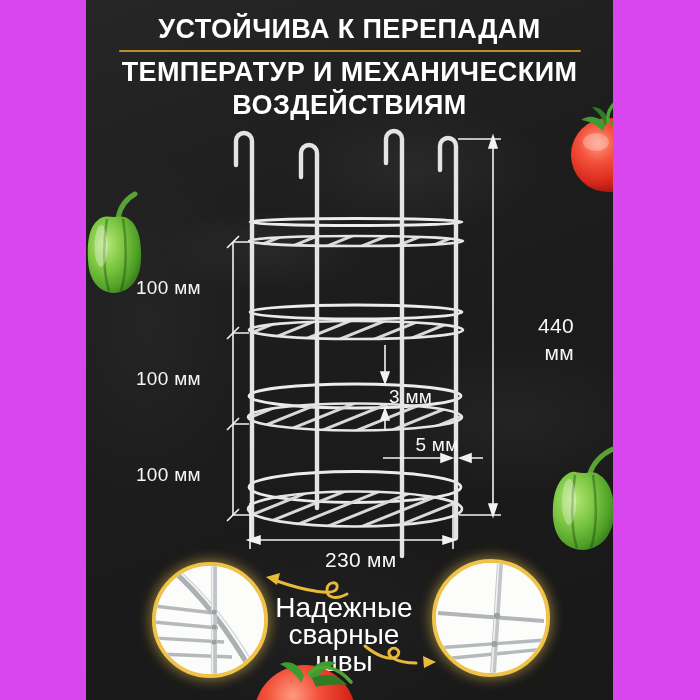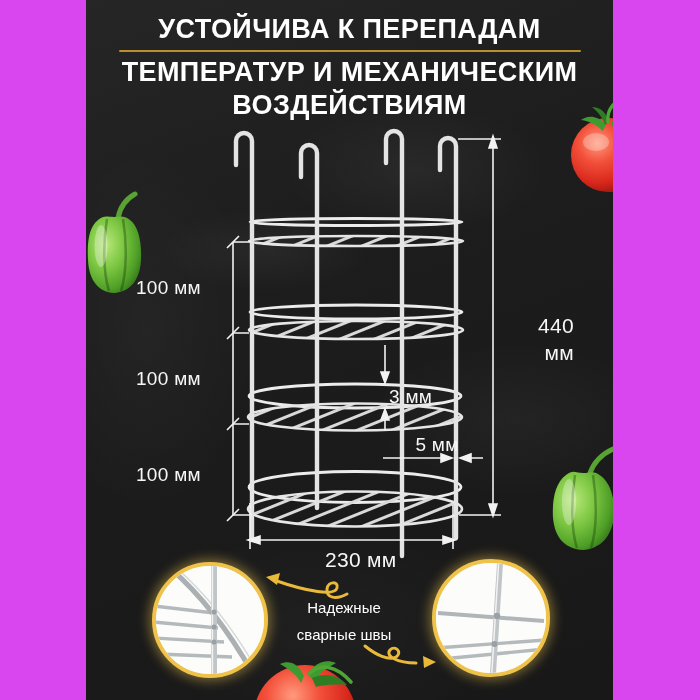--- a/index.html
+++ b/index.html
@@ -16,21 +16,21 @@
   .hdr{position:absolute;left:0;top:13px;width:527px;text-align:center;color:#fff;}
   .hdr .ln{font-size:27px;font-weight:700;letter-spacing:.4px;line-height:33px;white-space:nowrap;}
   .hdr .rule{width:462px;height:2px;background:#ba902b;background:#ba8f2b;margin:4px auto 4px auto;border-radius:1px;}
   .dim{position:absolute;color:#f7f7f7;font-size:19px;font-weight:400;letter-spacing:.3px;}
   .d100{left:50px;width:88px;}
   .d440{left:434px;top:312px;width:54px;text-align:right;font-size:21px;line-height:27px;}
   .d3{left:303px;top:338px;margin-top:48px;}
   .d5{left:294px;top:434px;width:56px;text-align:center;margin-left:29px;}
   .d230{left:239px;top:548px;width:92px;text-align:left;font-size:21px;}
   .callout{position:absolute;left:174px;top:594px;width:168px;text-align:center;color:#fff;
-           font-size:15px;line-height:27px;font-weight:400;}
+           font-size:28px;line-height:27px;font-weight:400;}
   .weld{position:absolute;border-radius:50%;border:4px solid #efc24a;overflow:hidden;background:#fbfbf8;
         box-shadow:0 0 12px 3px rgba(240,198,80,.45), inset 0 0 4px rgba(190,145,40,.5);}
   .weld svg{display:block;}
   svg{position:absolute;left:0;top:0;}
   .abs{position:absolute;}
 </style>
 </head>
 <body>
 
 <div id="stage">

